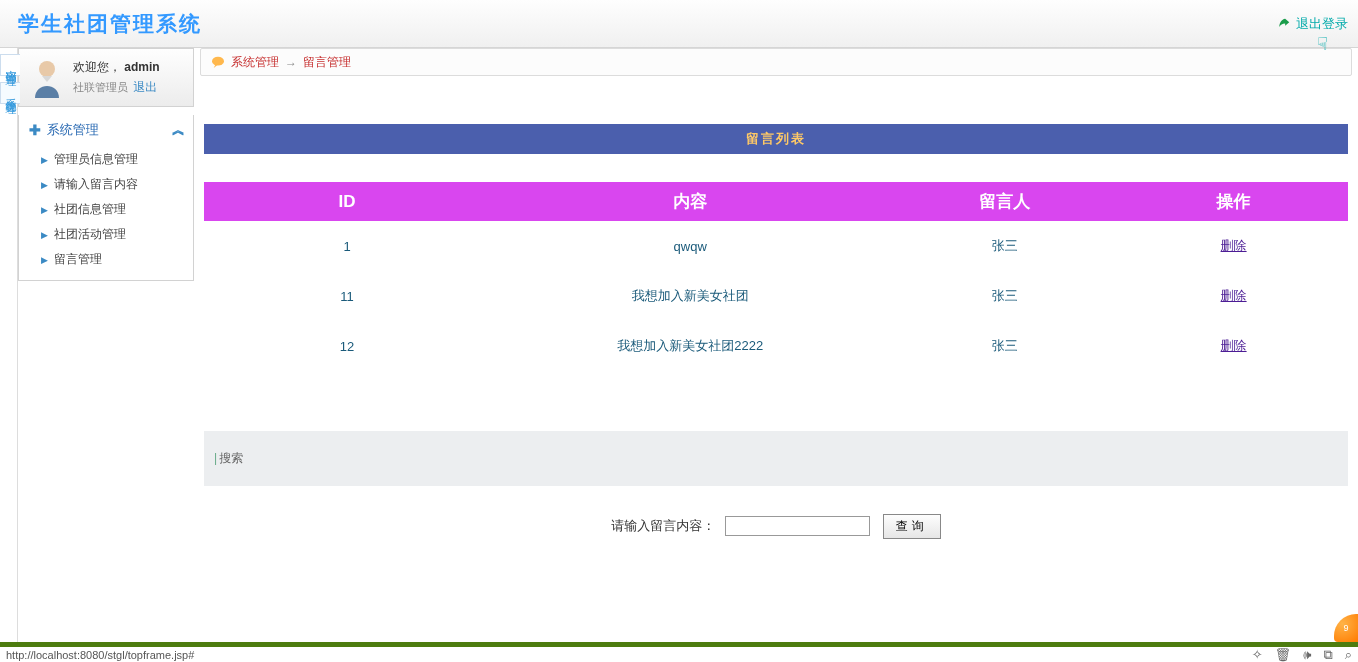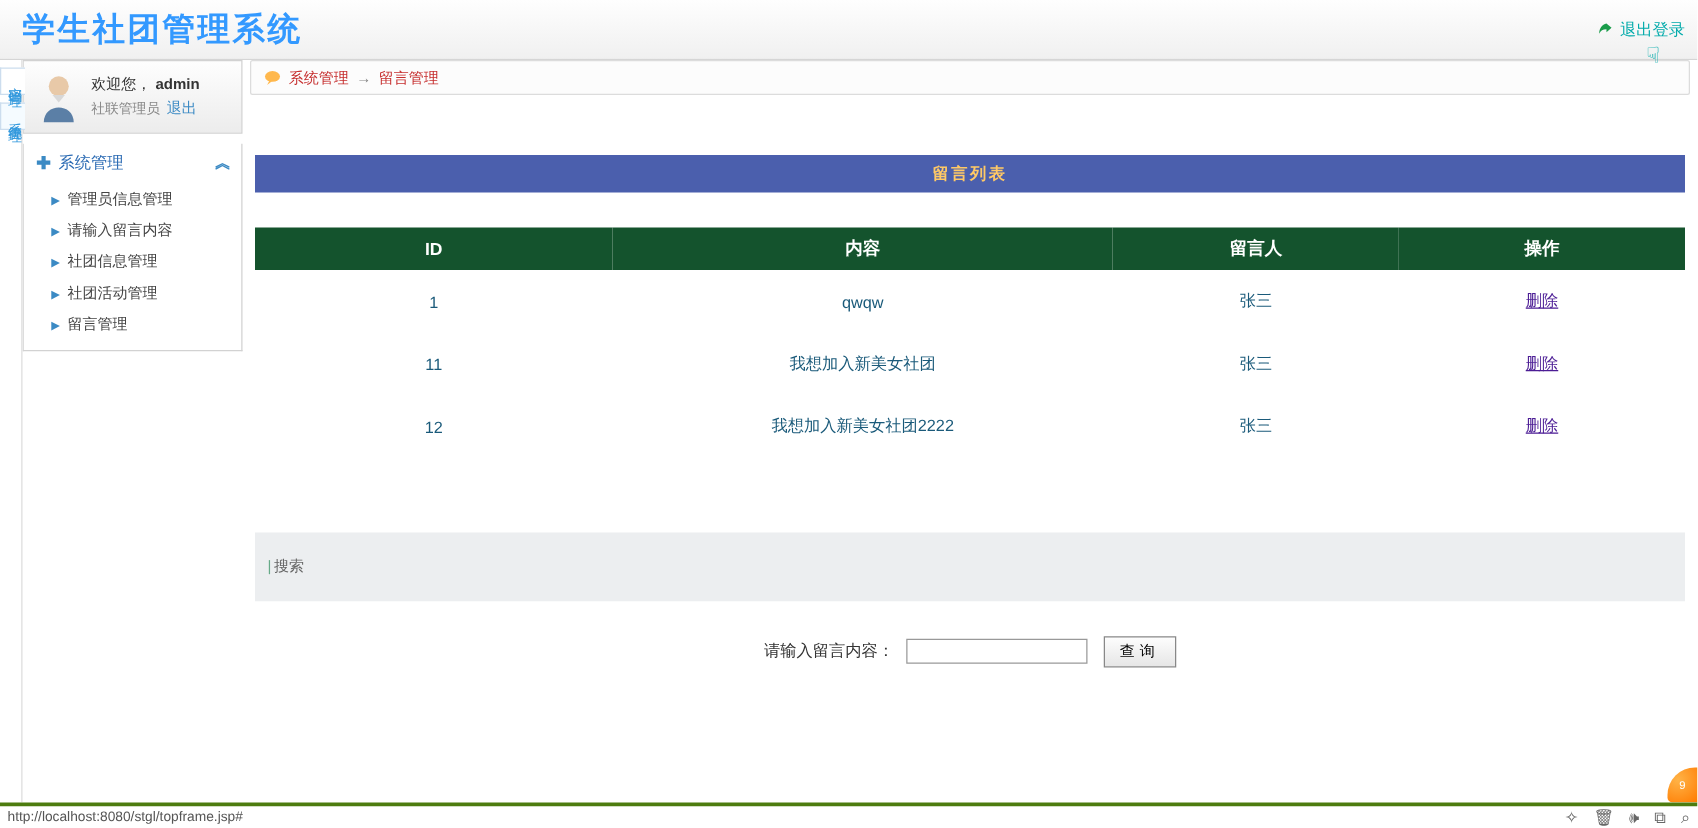--- a/index.html
+++ b/index.html
@@ -1,19 +1,19 @@
 <!DOCTYPE html>
 <html><head>
   <meta charset="utf-8">
   <style>
     * { margin: 0; padding: 0; box-sizing: border-box; }
     body { font-family: "Microsoft YaHei", Arial, sans-serif; font-size: 12px; background: #fff; width: 1358px; height: 662px; overflow: hidden; position: relative; }
     
     .header { background: linear-gradient(#fefefe, #f0f0f0); border-bottom: 1px solid #d5d5d5; height: 48px; display: flex; align-items: center; justify-content: space-between; padding: 0 10px 0 18px; }
-    .app-title { color: #3399ff; font-size: 26px; font-weight: bold; font-family: "KaiTi", "STKaiti", serif; letter-spacing: 2px; }
+    .app-title { color: #3399ff; font-size: 21px; font-weight: bold; font-family: "KaiTi", "STKaiti", serif; letter-spacing: 2px; }
     .logout-top { color: #0aa; display: flex; align-items: center; gap: 4px; cursor: pointer; font-size: 13px; position: relative; text-align: right; }
     .logout-top svg { width: 16px; height: 14px; fill: #1a9c4a; }
     .cursor-hand { position: absolute; right: 20px; top: 18px; font-size: 18px; }
     
     .body-wrap { display: flex; height: calc(100% - 48px - 20px); }
     
     .left-col { width: 194px; display: flex; }
     .side-tabs { width: 18px; background: #fff; border-right: 1px solid #ddd; position: relative; }
     .side-tab { writing-mode: vertical-rl; text-orientation: upright; font-size: 11px; color: #3399dd; padding: 6px 2px; border: 1px solid #cde; border-right: none; background: #f5fbff; margin-top: 6px; cursor: pointer; letter-spacing: 2px; }
     .side-tab.active { background: #fff; }
@@ -38,33 +38,33 @@
     .breadcrumb { border: 1px solid #dcdcdc; background: #fcfcfc; padding: 5px 10px; display: flex; align-items: center; gap: 6px; font-size: 12px; height: 28px; border-radius: 2px; }
     .breadcrumb .bubble { width: 14px; height: 12px; }
     .breadcrumb .bc-item { color: #c62f2f; }
     .breadcrumb .arrow-sep { color: #888; }
     
     .content-area { margin-top: 48px; padding: 0 4px; }
     .table-title { background: #4b5fad; color: #ffc966; text-align: center; padding: 6px 0; font-size: 13px; font-weight: bold; letter-spacing: 2px; }
     .spacer { height: 28px; }
     
     table.data { width: 100%; border-collapse: collapse; }
-    table.data thead th { background: #14532d; color: #fff; font-weight: bold; padding: 8px 0; font-size: 14px; }
+    table.data thead th { background: #d946ef; color: #fff; font-weight: bold; padding: 8px 0; font-size: 17px; }
     table.data tbody td { text-align: center; padding: 16px 0; color: #1a5a7a; font-size: 13px; }
     table.data tbody td.action { color: #4c1d95; text-decoration: underline; cursor: pointer; }
     
     .search-section { margin-top: 60px; }
     .search-header { background: #eceef0; padding: 19px 10px; color: #666; font-size: 12px; }
     .search-header .bar { color: #6a8; margin-right: 2px; }
     .search-body { text-align: center; padding: 28px 0; }
     .search-body label { color: #333; font-size: 13px; margin-right: 6px; }
     .search-body input[type=text] { border: 1px solid #999; height: 20px; width: 145px; padding: 0 4px; }
     .search-body button { border: 1px solid #888; background: linear-gradient(#fdfdfd,#e6e6e6); padding: 3px 12px; margin-left: 10px; cursor: pointer; font-size: 12px; letter-spacing: 4px; }
     
-    .status-bar { position: absolute; bottom: 0; left: 0; right: 0; height: 20px; border-top: 3px solid #4d7c0f; background: #fff; display: flex; align-items: center; justify-content: space-between; padding: 0 6px; font-size: 11px; color: #555; }
+    .status-bar { position: absolute; bottom: 0; left: 0; right: 0; height: 20px; border-top: 5px solid #4d7c0f; background: #fff; display: flex; align-items: center; justify-content: space-between; padding: 0 6px; font-size: 11px; color: #555; }
     .status-icons { display: flex; gap: 12px; align-items: center; color: #666; }
     .status-icons span { cursor: pointer; font-size: 13px; }
     .orange-blob { position: absolute; right: 0; bottom: 20px; width: 24px; height: 28px; background: radial-gradient(circle at 35% 35%, #ffb347, #ff7b00); border-top-left-radius: 22px; border-bottom-left-radius: 4px; color: #fff; font-size: 9px; display: flex; align-items: center; justify-content: center; }
   </style>
 </head>
 <body>
 
 <div class="header">
   <div class="app-title">学生社团管理系统</div>
   <div class="logout-top">

